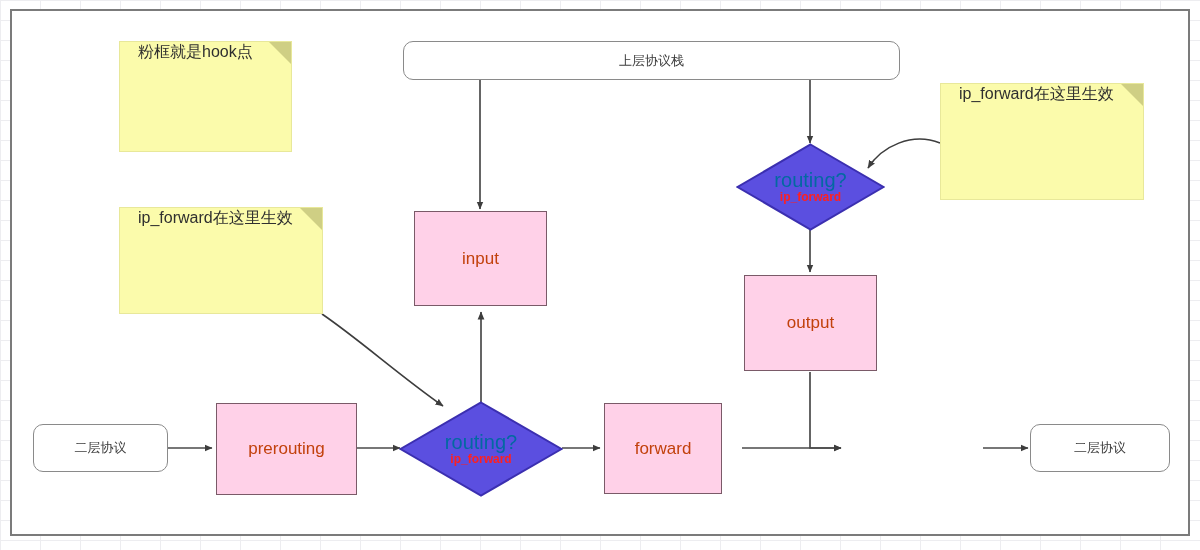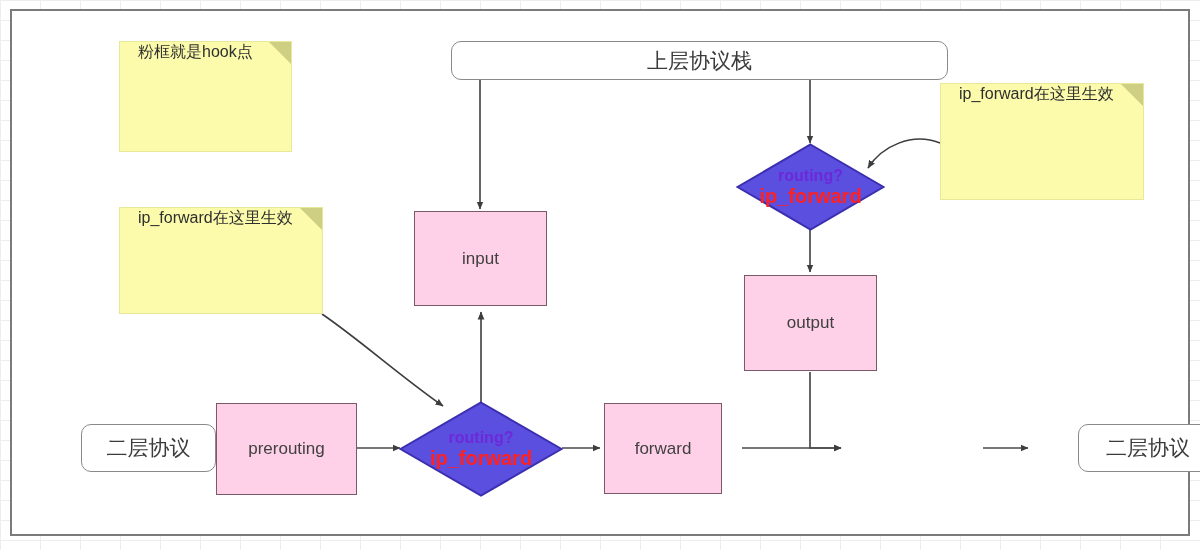--- a/index.html
+++ b/index.html
@@ -43,28 +43,27 @@
     align-items: center;
     justify-content: center;
     text-align: center;
   }
   
   .proto-box {
     background: #ffffff;
     border: 1.6px solid #8a8a8a;
     border-radius: 10px;
     color: #3b3b3b;
-    font-size: 21px;
-    margin-left: 48px;
+    font-size: 13px;
   }
   
   .hook-box {
     background: #ffd1e8;
     border: 1.6px solid #7a5a68;
-    color: #404040;
+    color: #c2410c;
     font-size: 17px;
   }
   
   .diamond-wrap {
     position: absolute;
   }
   .diamond-shape {
     position: absolute;
     left: 0; top: 0;
     width: 100%; height: 100%;
@@ -73,26 +72,25 @@
     position: absolute;
     left: 0; top: 0;
     width: 100%; height: 100%;
     display: flex;
     flex-direction: column;
     align-items: center;
     justify-content: center;
     line-height: 1.12;
   }
   .diamond-label .l1 {
-    font-size: 16px;
-    color: #6d28d9;
-    font-weight: bold;
+    font-size: 20px;
+    color: #0369a1;
   }
   .diamond-label .l2 {
-    font-size: 20px;
+    font-size: 12px;
     font-weight: bold;
     color: #ff2020;
   }
   
   .note {
     position: absolute;
     box-sizing: border-box;
     background: #fbfbab;
     border: 1px solid #e8e89a;
     display: flex;

